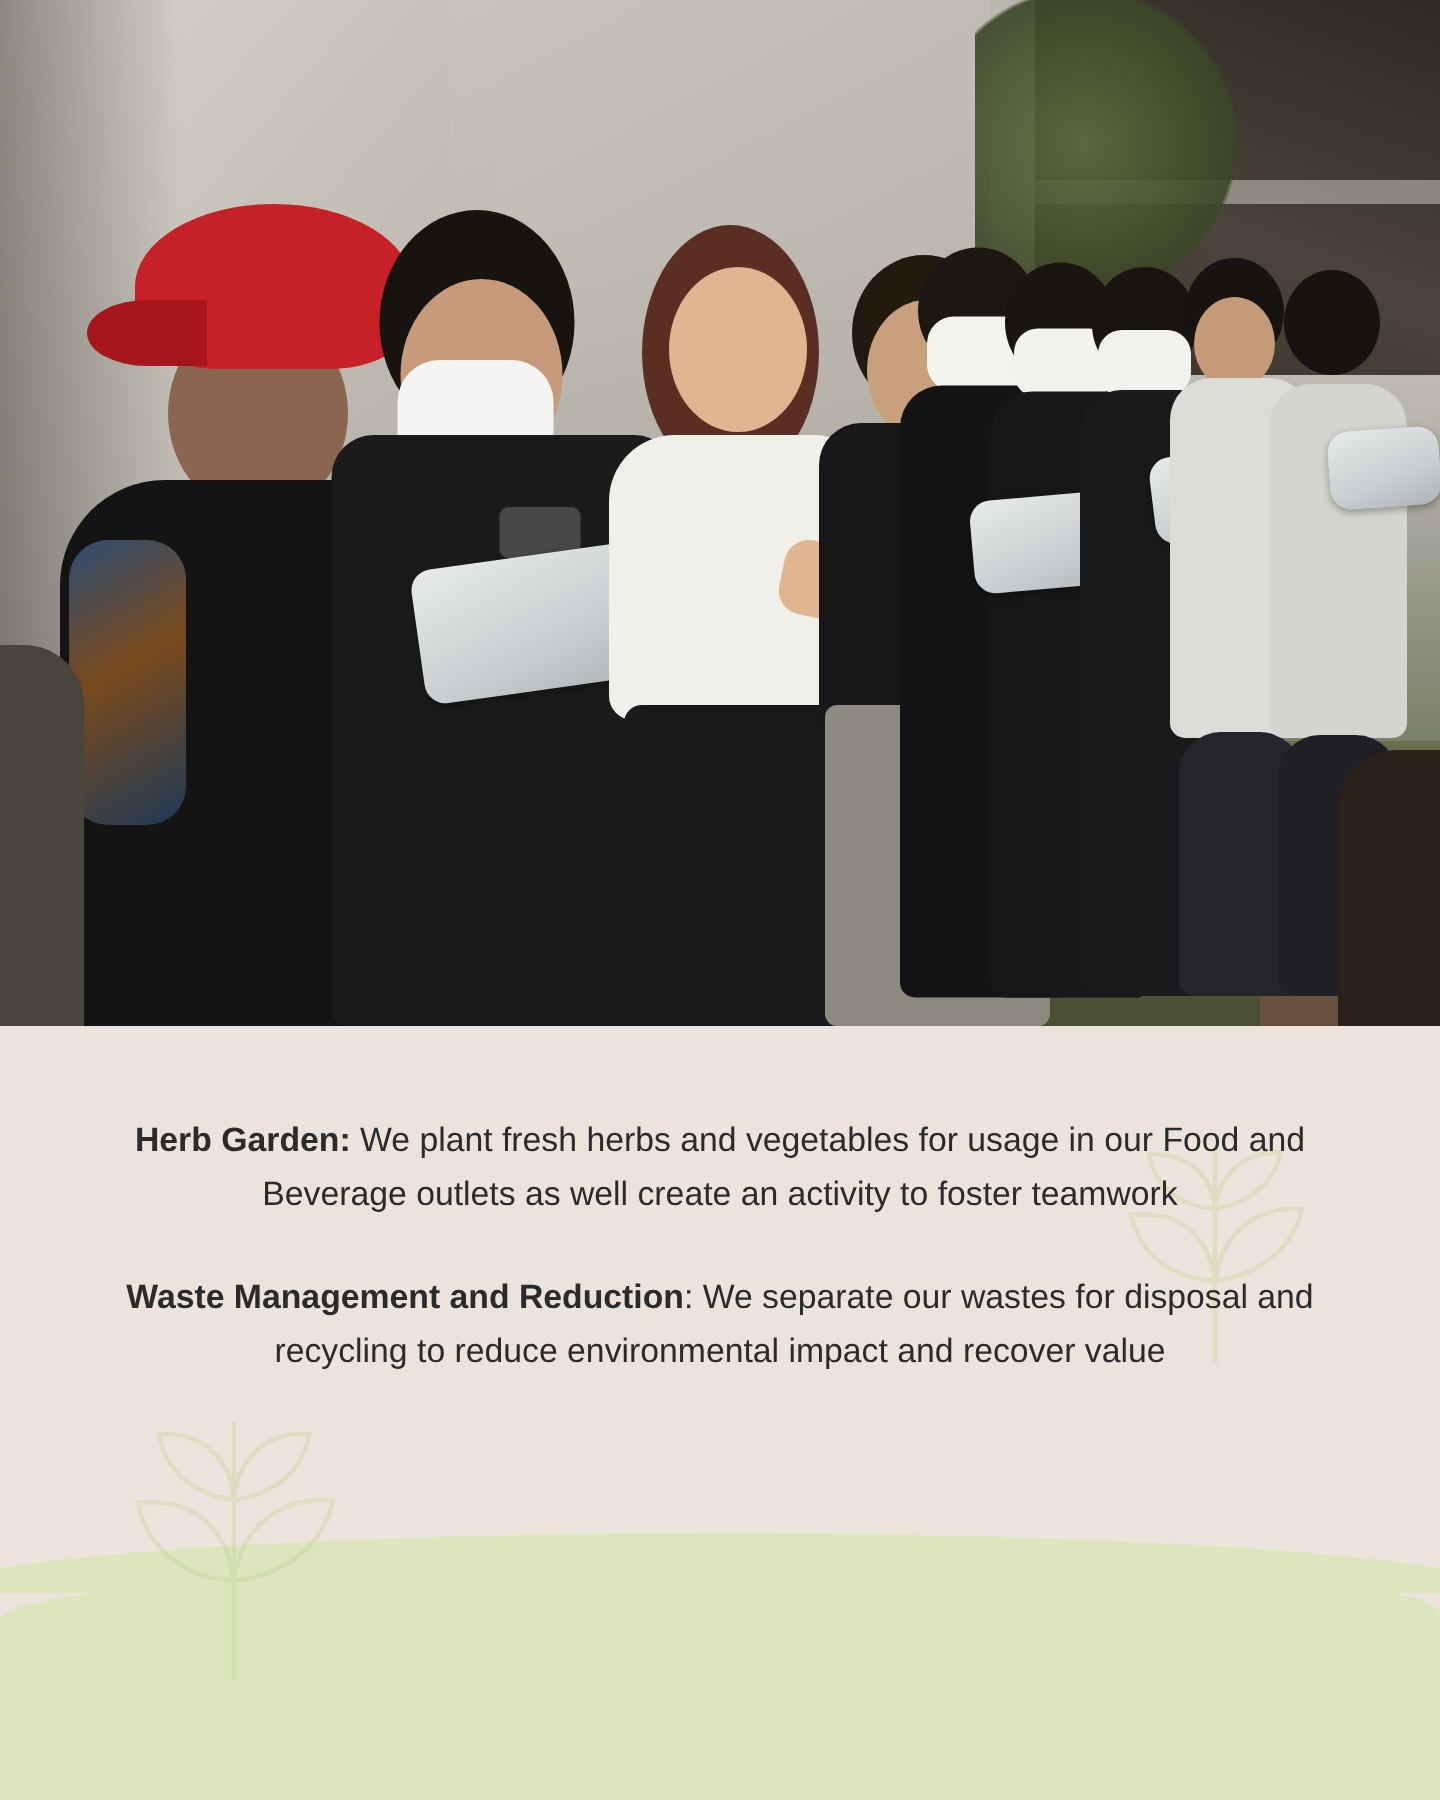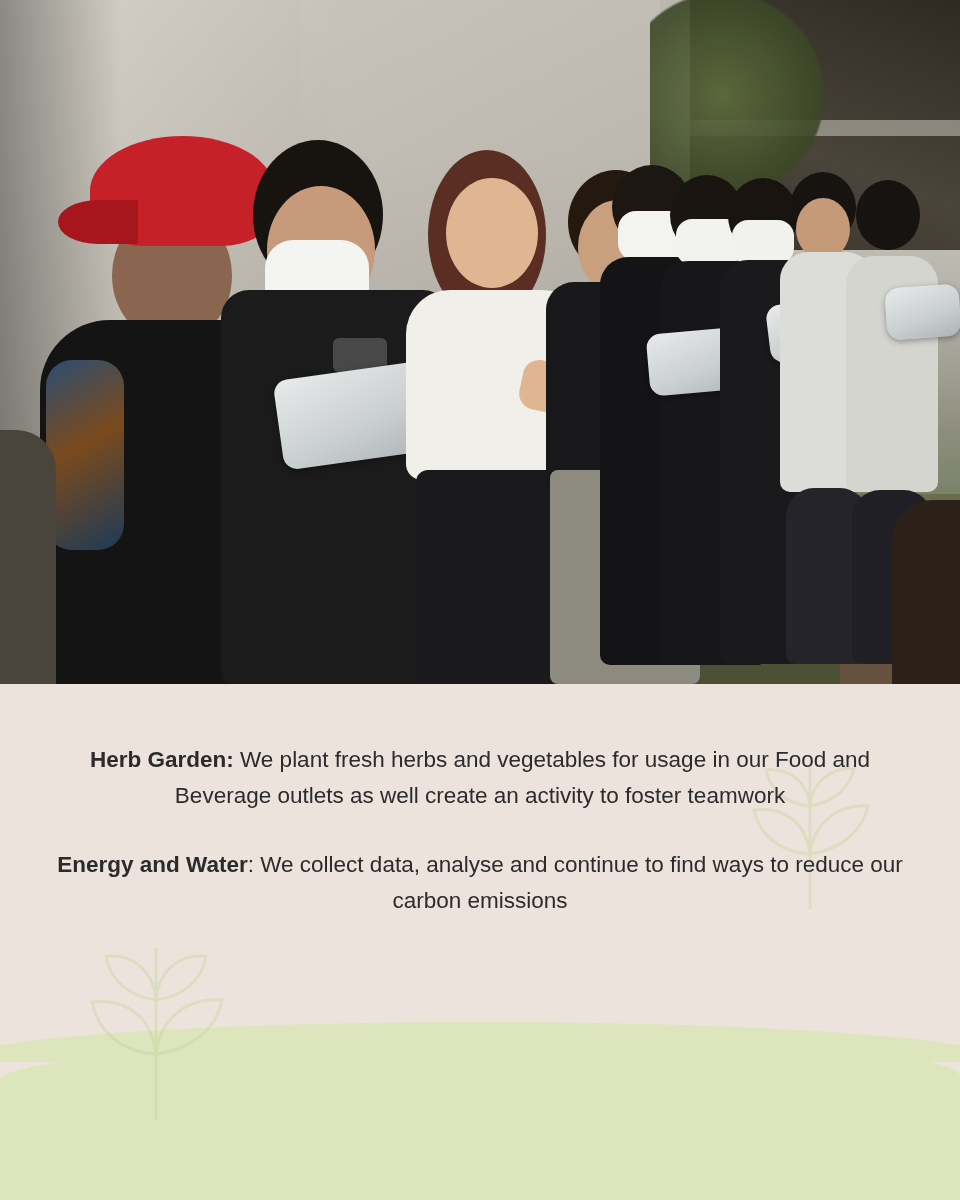--- a/index.html
+++ b/index.html
@@ -248,18 +248,18 @@
           <path d="M96 76 C68 72 50 56 46 32 C76 30 94 50 96 76Z"></path>
           <path d="M96 76 C124 72 142 56 146 32 C116 30 98 50 96 76Z"></path>
         </g>
       </svg>
     </div>
 
     <div class="text-block">
       <p class="para p1">
         <b>Herb Garden</b><b>:</b><span> We plant fresh herbs and vegetables for usage in our Food and Beverage outlets as well create an activity to foster teamwork</span>
       </p>
-      <p class="para p3">
-        <b>Energy and Water</b><span>:</span><span> We collect data, analyse and continue to find ways to reduce our carbon emissions</span>
+      <p class="para p2">
+        <b>Waste Management and Reduction</b><span>:</span><span> We separate our wastes for disposal and recycling to reduce environmental impact and recover value</span>
       </p>
     </div>
   </div>
 </div>
 
 </body></html>

